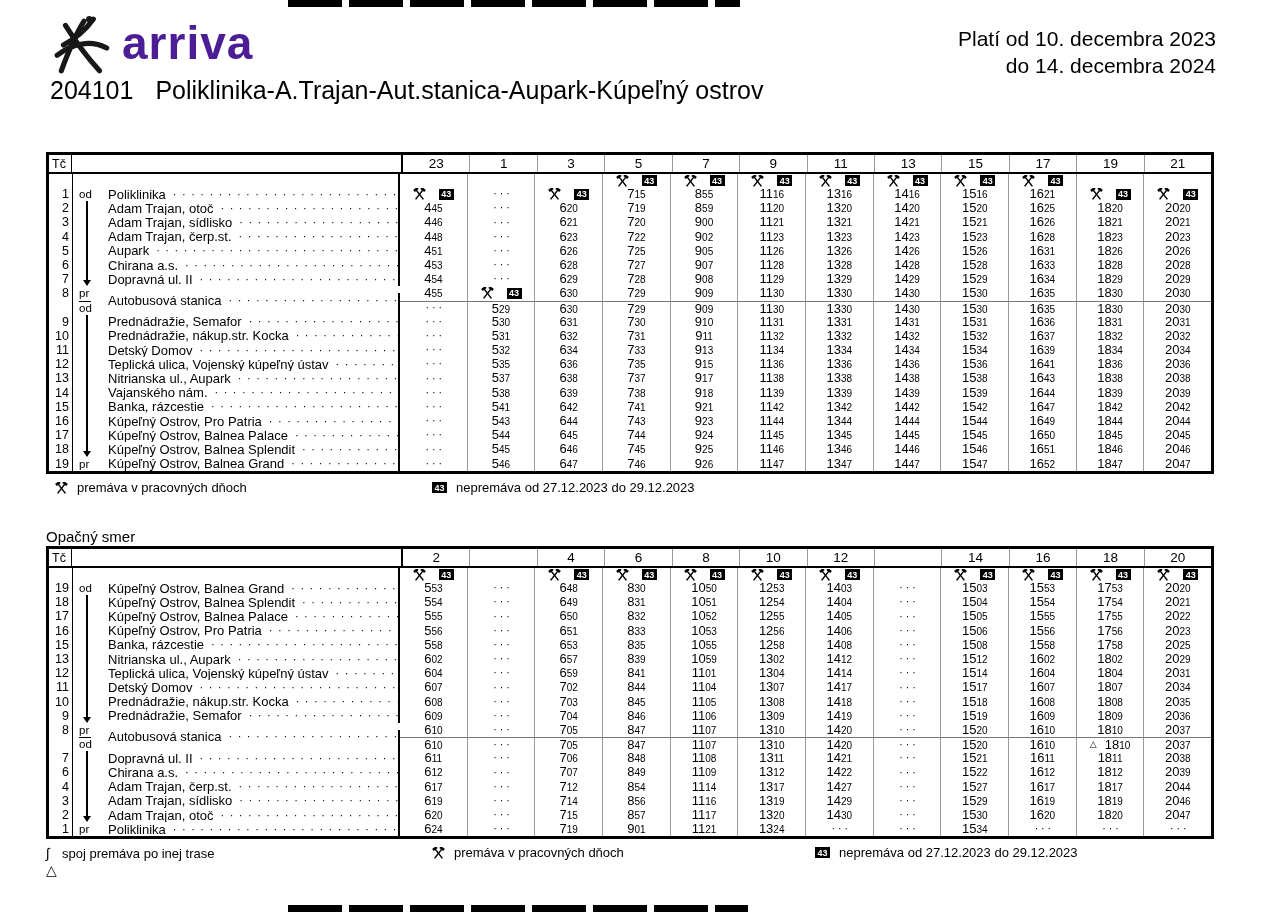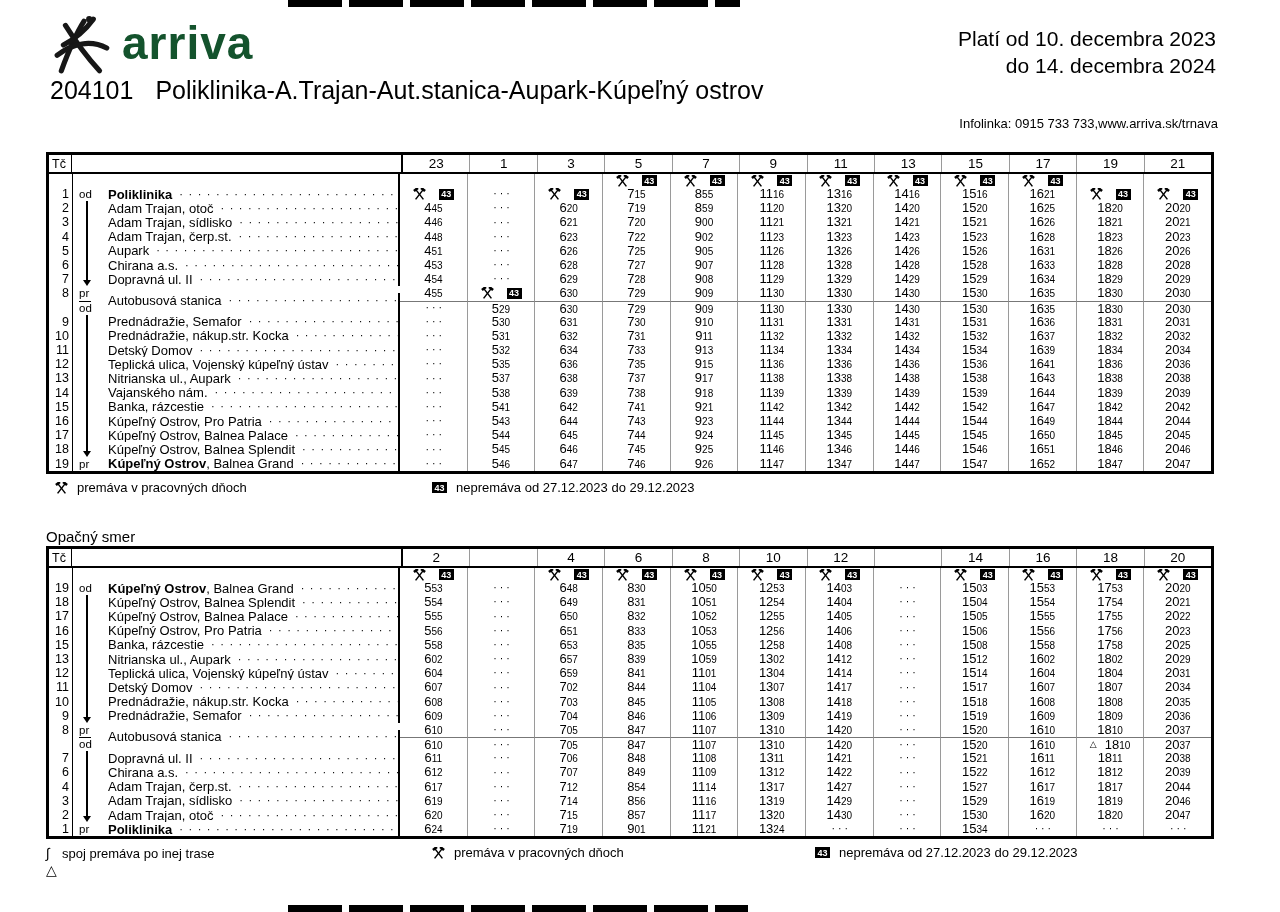--- a/index.html
+++ b/index.html
@@ -7,21 +7,21 @@
        font-family:"Liberation Sans",sans-serif;overflow:hidden}
 
   
   .scanbar{position:absolute;height:7px;background:repeating-linear-gradient(90deg,#000 0 54px,#fff 54px 61px)}
   #bar-top{left:288px;top:0;width:452px}
   #bar-bottom{left:288px;top:905px;width:460px}
 
   
   #logo{position:absolute;left:52px;top:14px;display:flex;align-items:center}
   #logo .mark{width:62px;height:64px}
-  #logo .word{font-size:46px;font-weight:bold;letter-spacing:1px;color:#14532d;margin-left:8px;margin-top:-6px}
+  #logo .word{font-size:46px;font-weight:bold;letter-spacing:1px;color:#4c1d95;margin-left:8px;margin-top:-6px}
   #validity{position:absolute;right:64px;top:25px;text-align:right;font-size:21px;line-height:27px}
   #titleline{position:absolute;left:50px;top:76px;font-size:25px;white-space:nowrap}
   #titleline .no{margin-right:22px}
   #company{position:absolute;right:62px;top:116px;text-align:right;font-size:13px;line-height:16px}
 
   
   .tt{position:absolute;left:46px;width:1168px;border:3px solid #000;background:#fff;box-sizing:border-box}
   #t1{top:152px}
   #t2{top:546px}
   .hd{display:flex;height:17px;border-bottom:2.5px solid #000;align-items:center;font-size:13.5px}
@@ -33,21 +33,21 @@
   .r{display:flex;height:14.2px}
   .r.mrow{height:13px}
   .num{width:24px;flex:none;text-align:right;padding-right:3px;font-size:12.5px;line-height:14.2px;border-right:1px solid #000;box-sizing:border-box}
   .rail{width:30px;flex:none;position:relative;font-size:11.5px;line-height:14.2px}
   .rail .odpr{position:absolute;left:6px;top:0}
   .rail .odpr.u{border-bottom:1px solid #000;padding:0 2px 0 0}
   .rline{position:absolute;left:13px;top:0;bottom:0;width:2px;background:#000}
   .rline.arr{bottom:5px}
   .rtri{position:absolute;left:9.5px;bottom:0;width:0;height:0;border-left:4.5px solid transparent;border-right:4.5px solid transparent;border-top:6.5px solid #000}
   .name{width:297px;flex:none;border-right:2.5px solid #000;display:flex;align-items:center;font-size:13px;line-height:13px;padding-left:5px;overflow:hidden;white-space:nowrap;box-sizing:border-box}
-  .name b{font-weight:bold}
+  .name b{font-weight:normal}
   .name.ctr{transform:translateY(7px)}
   .lead{flex:1;overflow:hidden;letter-spacing:5.5px;font-size:11px;padding-left:7px;white-space:nowrap}
   .cell{flex:1;display:flex;justify-content:center;align-items:baseline;border-left:1px solid #9a9a9a;line-height:13.8px;box-sizing:border-box}
   .cell.c0{border-left:none}
   .cell .h{font-size:13px}
   .cell .m{font-size:10px}
   .cell .dots{font-size:10.5px;letter-spacing:3px;align-self:center;transform:translateX(2px)}
   .cell .tri{font-size:9px;align-self:center;margin-right:8px}
   .sep .cell{border-top:1px solid #777}
   .markwrap{display:flex;align-items:center;gap:13px;align-self:center}
@@ -89,21 +89,20 @@
 <div id="validity">
   <div>Platí od 10. decembra 2023</div>
   <div>do 14. decembra 2024</div>
 </div>
 
 <div id="titleline">
   <span class="no">204101</span><span>Poliklinika-A.Trajan-Aut.stanica-Aupark-Kúpeľný ostrov</span>
 </div>
 
 <div id="company">
-  <div>Infolinka: 0915 733 733,www.arriva.sk/trnava</div>
 </div>
 
 <div class="tt" id="t1">
     <div class="hd">
       <div class="corner">Tč</div>
       <div class="spacer"></div>
       <div class="c c0">23</div>
       <div class="c">1</div>
       <div class="c">3</div>
       <div class="c">5</div>

